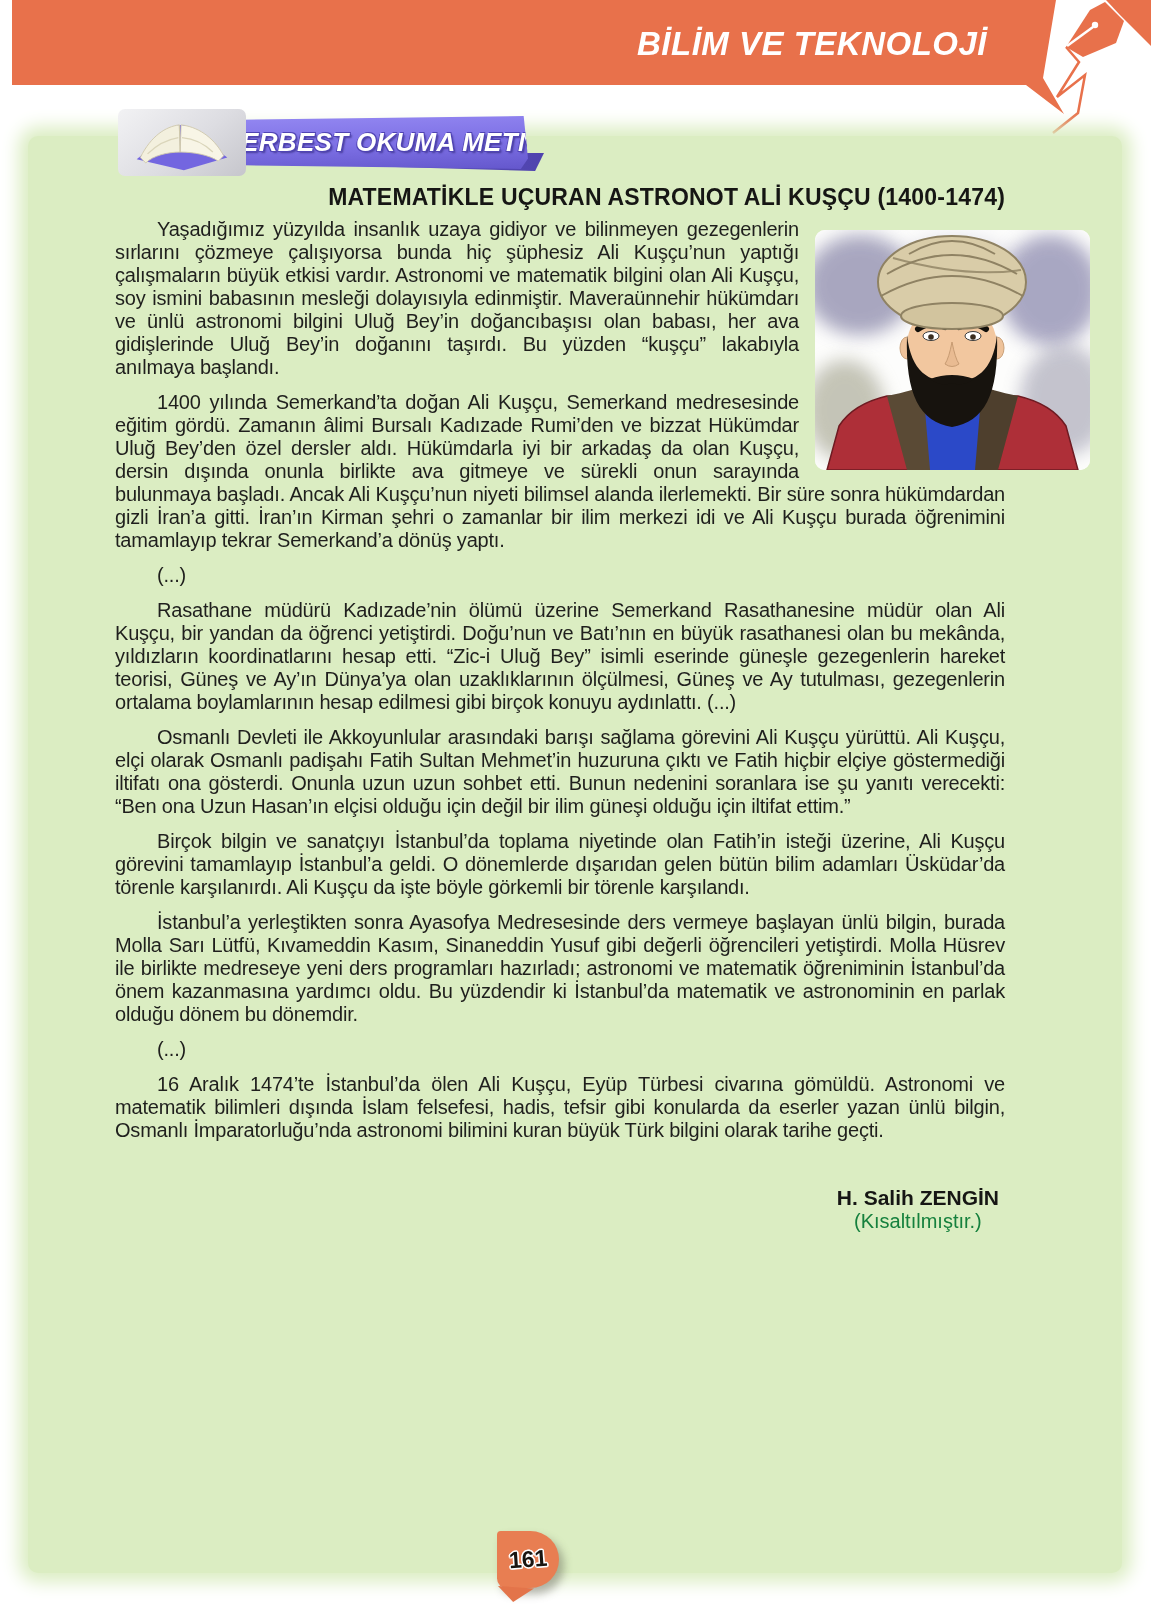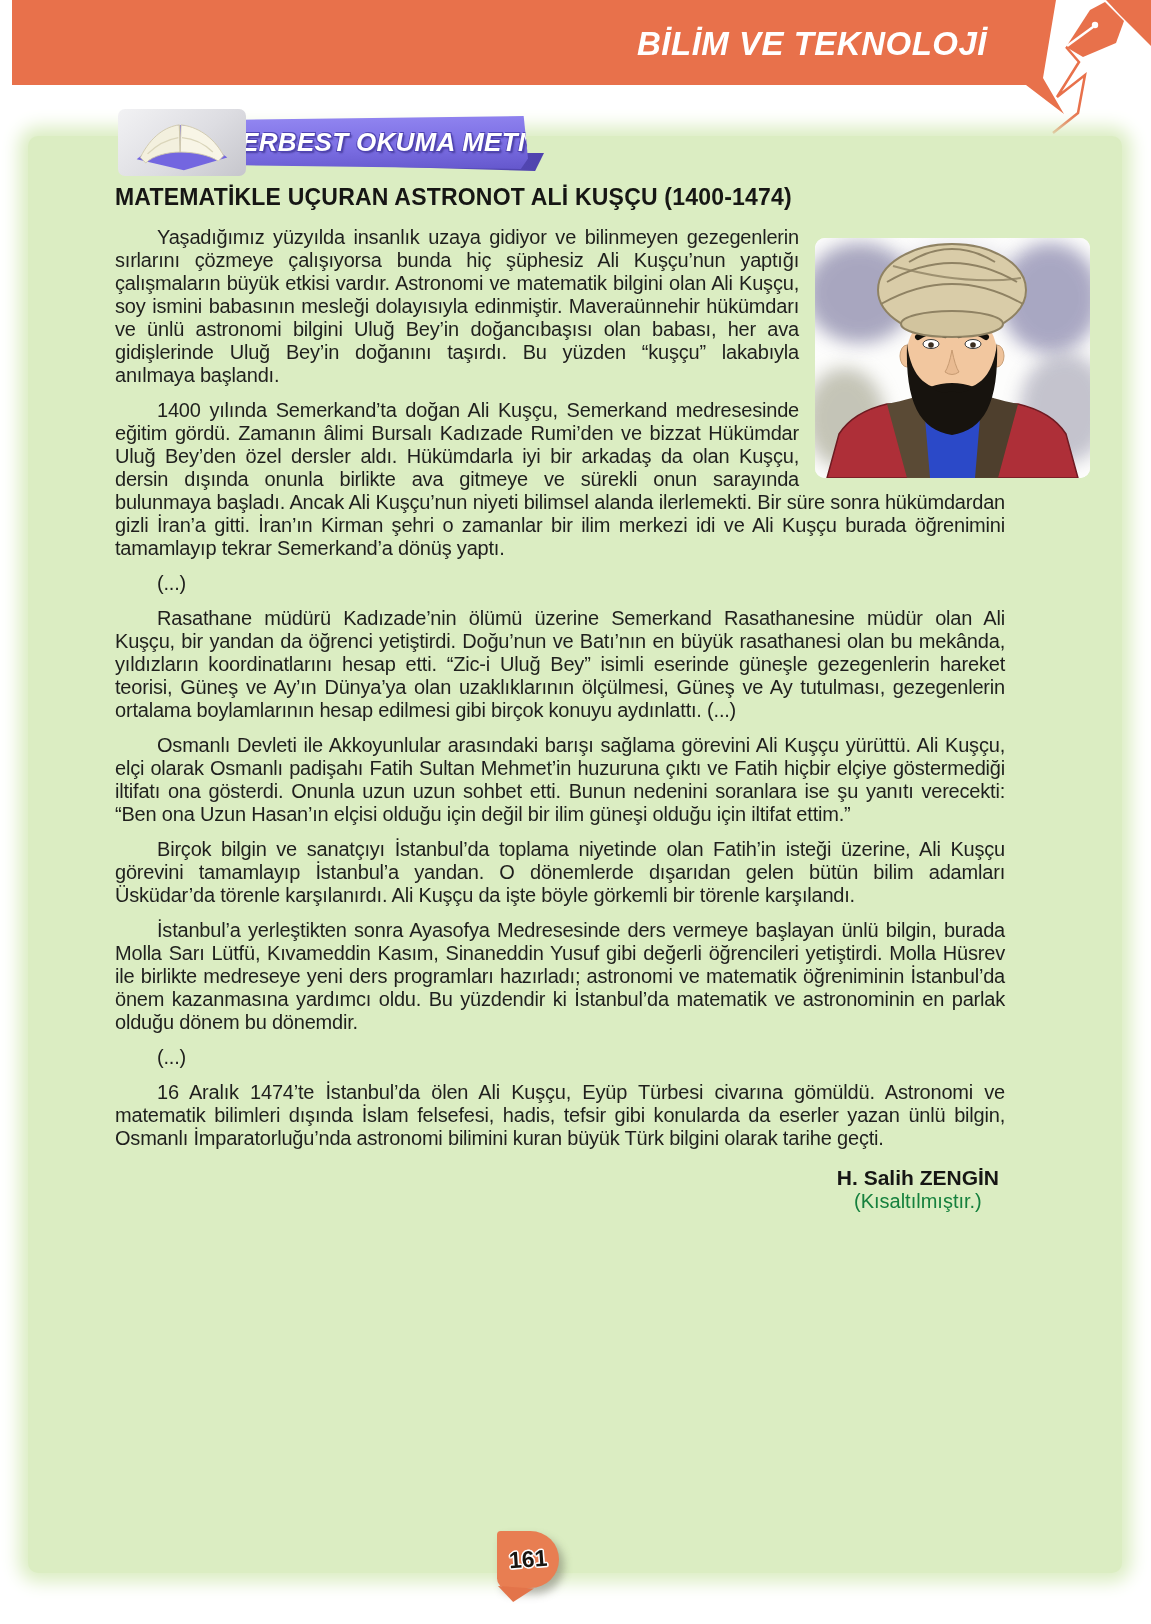--- a/index.html
+++ b/index.html
@@ -54,36 +54,36 @@
   }
   .ribbon span {
     font-size:26px; font-weight:bold; font-style:italic; color:#ffffff;
     letter-spacing:.3px; white-space:nowrap;
     text-shadow:1px 1px 0 #5044b4, -1px 1px 0 #5044b4, 1px -1px 0 #5044b4, 2px 2px 2px rgba(40,30,110,.6);
   }
 
   
   .article { position:absolute; left:115px; top:184px; width:890px; color:#1f1f1d; }
   .article-title {
-    font-size:23px; font-weight:bold; text-align:left; color:#161614;
-    letter-spacing:.2px; margin-bottom:15px; white-space:nowrap;
+    font-size:23px; font-weight:bold; text-align:right; color:#161614;
+    letter-spacing:.2px; margin-bottom:7px; white-space:nowrap;
   }
   .article p {
     font-size:20px; line-height:23px; text-align:justify;
     text-indent:42px; margin-bottom:12px; letter-spacing:-.2px;
   }
   .article p.ellipsis { text-align:left; }
   .portrait {
     float:right; width:275px; height:240px;
     margin:12px -85px 8px 16px;
     border-radius:10px; overflow:hidden; background:#fdfdfc;
   }
   .portrait svg { display:block; width:100%; height:100%; }
 
-  .signature-wrap { margin-top:16px; padding-right:6px; text-align:right; }
+  .signature-wrap { margin-top:44px; padding-right:6px; text-align:right; }
   .signature-inner { display:inline-block; text-align:center; }
   .sig-name { font-size:21px; font-weight:bold; color:#161614; }
   .sig-note { font-size:20px; color:#15803d; }
 
   
   .page-badge {
     position:absolute; left:497px; top:1531px; width:62px; height:57px;
     background:#E87E52; border-radius:4px 30px 30px 10px;
     box-shadow:5px 6px 8px rgba(95,95,82,.45);
     display:flex; align-items:center; justify-content:center;
@@ -176,21 +176,21 @@
         <path d="M94,24 Q137,-2 180,24" stroke="#8F8263" stroke-width="2" fill="none"></path>
         <path d="M78,28 Q150,48 206,40" stroke="#8F8263" stroke-width="2" fill="none" opacity=".8"></path>
       </svg>
     </figure>
 
     <p>Yaşadığımız yüzyılda insanlık uzaya gidiyor ve bilinmeyen gezegenlerin sırlarını çözmeye çalışıyorsa bunda hiç şüphesiz Ali Kuşçu’nun yaptığı çalışmaların büyük etkisi vardır. Astronomi ve matematik bilgini olan Ali Kuşçu, soy ismini babasının mesleği dolayısıyla edinmiştir. Maveraünnehir hükümdarı ve ünlü astronomi bilgini Uluğ Bey’in doğancıbaşısı olan babası, her ava gidişlerinde Uluğ Bey’in doğanını taşırdı. Bu yüzden “kuşçu” lakabıyla anılmaya başlandı.</p>
     <p>1400 yılında Semerkand’ta doğan Ali Kuşçu, Semerkand medresesinde eğitim gördü. Zamanın âlimi Bursalı Kadızade Rumi’den ve bizzat Hükümdar Uluğ Bey’den özel dersler aldı. Hükümdarla iyi bir arkadaş da olan Kuşçu, dersin dışında onunla birlikte ava gitmeye ve sürekli onun sarayında bulunmaya başladı. Ancak Ali Kuşçu’nun niyeti bilimsel alanda ilerlemekti. Bir süre sonra hükümdardan gizli İran’a gitti. İran’ın Kirman şehri o zamanlar bir ilim merkezi idi ve Ali Kuşçu burada öğrenimini tamamlayıp tekrar Semerkand’a dönüş yaptı.</p>
     <p class="ellipsis">(...)</p>
     <p>Rasathane müdürü Kadızade’nin ölümü üzerine Semerkand Rasathanesine müdür olan Ali Kuşçu, bir yandan da öğrenci yetiştirdi. Doğu’nun ve Batı’nın en büyük rasathanesi olan bu mekânda, yıldızların koordinatlarını hesap etti. “Zic-i Uluğ Bey” isimli eserinde güneşle gezegenlerin hareket teorisi, Güneş ve Ay’ın Dünya’ya olan uzaklıklarının ölçülmesi, Güneş ve Ay tutulması, gezegenlerin ortalama boylamlarının hesap edilmesi gibi birçok konuyu aydınlattı. (...)</p>
     <p>Osmanlı Devleti ile Akkoyunlular arasındaki barışı sağlama görevini Ali Kuşçu yürüttü. Ali Kuşçu, elçi olarak Osmanlı padişahı Fatih Sultan Mehmet’in huzuruna çıktı ve Fatih hiçbir elçiye göstermediği iltifatı ona gösterdi. Onunla uzun uzun sohbet etti. Bunun nedenini soranlara ise şu yanıtı verecekti: “Ben ona Uzun Hasan’ın elçisi olduğu için değil bir ilim güneşi olduğu için iltifat ettim.”</p>
-    <p>Birçok bilgin ve sanatçıyı İstanbul’da toplama niyetinde olan Fatih’in isteği üzerine, Ali Kuşçu görevini tamamlayıp İstanbul’a yandan. O dönemlerde dışarıdan gelen bütün bilim adamları Üsküdar’da törenle karşılanırdı. Ali Kuşçu da işte böyle görkemli bir törenle karşılandı.</p>
+    <p>Birçok bilgin ve sanatçıyı İstanbul’da toplama niyetinde olan Fatih’in isteği üzerine, Ali Kuşçu görevini tamamlayıp İstanbul’a geldi. O dönemlerde dışarıdan gelen bütün bilim adamları Üsküdar’da törenle karşılanırdı. Ali Kuşçu da işte böyle görkemli bir törenle karşılandı.</p>
     <p>İstanbul’a yerleştikten sonra Ayasofya Medresesinde ders vermeye başlayan ünlü bilgin, burada Molla Sarı Lütfü, Kıvameddin Kasım, Sinaneddin Yusuf gibi değerli öğrencileri yetiştirdi. Molla Hüsrev ile birlikte medreseye yeni ders programları hazırladı; astronomi ve matematik öğreniminin İstanbul’da önem kazanmasına yardımcı oldu. Bu yüzdendir ki İstanbul’da matematik ve astronominin en parlak olduğu dönem bu dönemdir.</p>
     <p class="ellipsis">(...)</p>
     <p>16 Aralık 1474’te İstanbul’da ölen Ali Kuşçu, Eyüp Türbesi civarına gömüldü. Astronomi ve matematik bilimleri dışında İslam felsefesi, hadis, tefsir gibi konularda da eserler yazan ünlü bilgin, Osmanlı İmparatorluğu’nda astronomi bilimini kuran büyük Türk bilgini olarak tarihe geçti.</p>
 
     <div class="signature-wrap">
       <div class="signature-inner">
         <div class="sig-name">H. Salih ZENGİN</div>
         <div class="sig-note">(Kısaltılmıştır.)</div>
       </div>
     </div>

